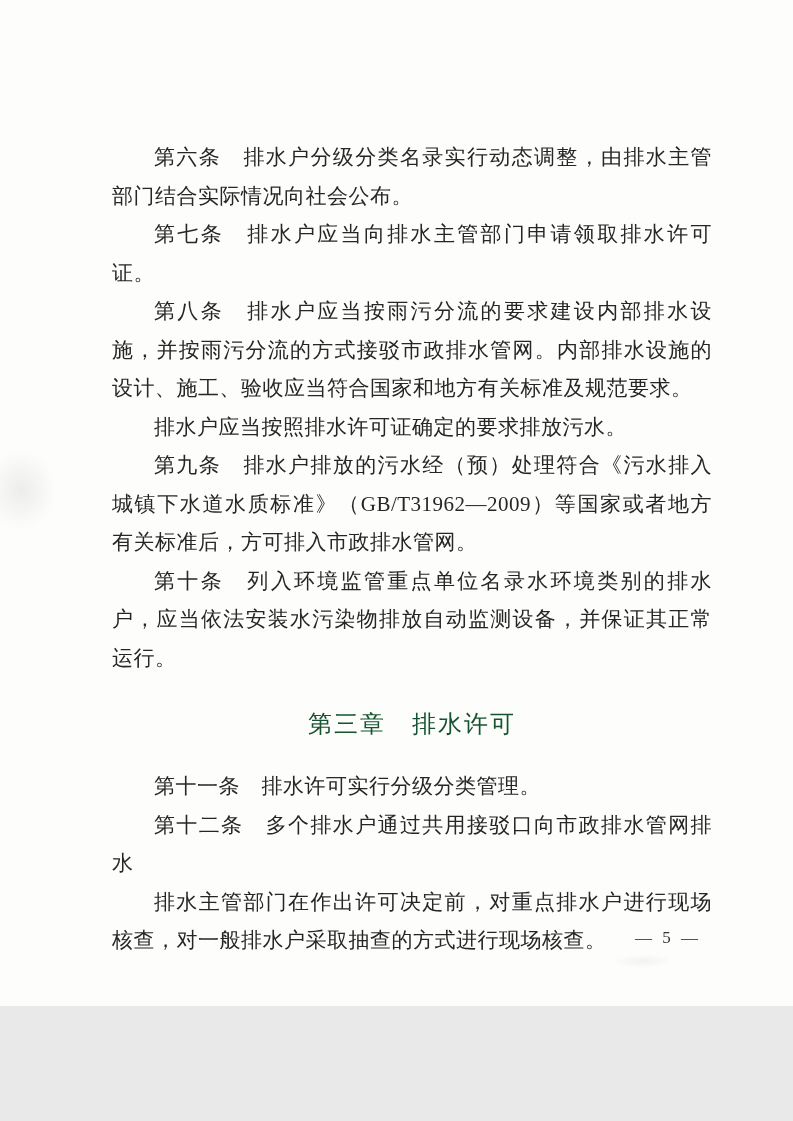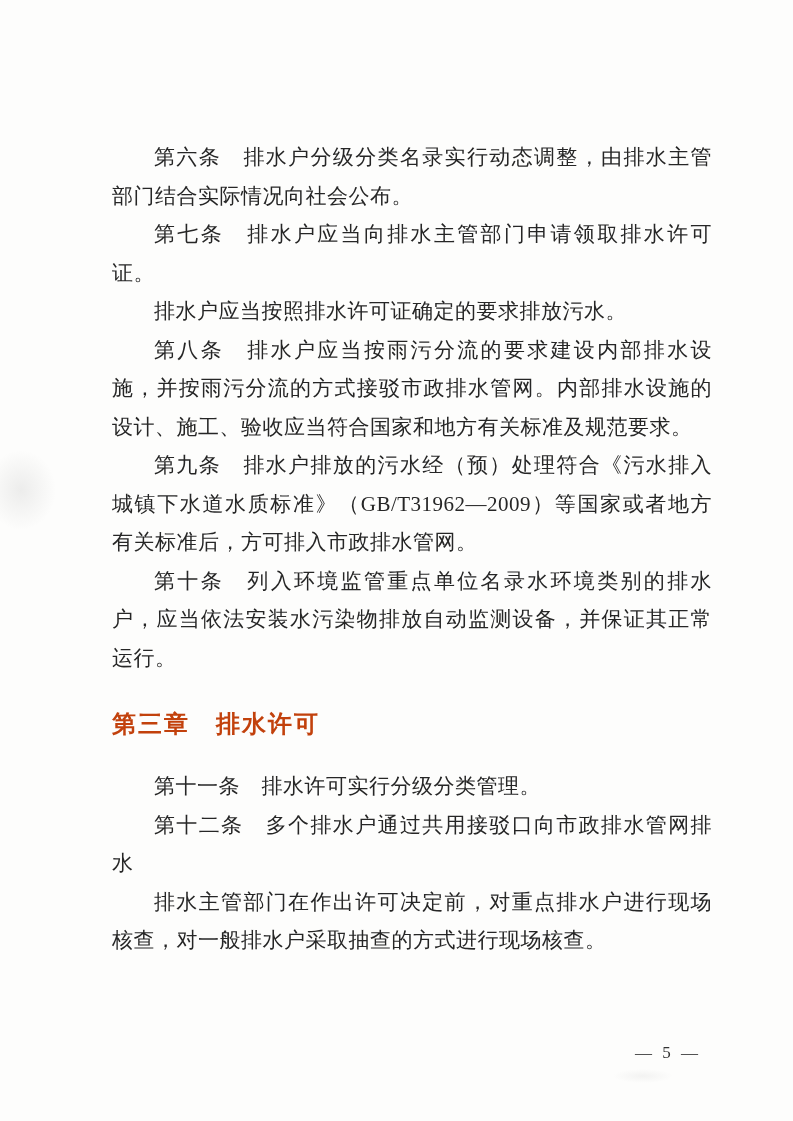--- a/index.html
+++ b/index.html
@@ -3,21 +3,21 @@
 <meta charset="utf-8">
 <style>
   html, body {
     margin: 0;
     padding: 0;
     background: #e9e9e9;
   }
   .page {
     position: relative;
     width: 793px;
-    height: 1121px;
+    height: 1006px;
     margin: 0 auto;
     background: #fdfdfc;
     overflow: hidden;
     font-family: "Liberation Serif", "DejaVu Serif", serif;
     color: #222;
     box-shadow: 0 0 6px rgba(0,0,0,0.25);
   }
   .content {
     position: absolute;
     left: 112px;
@@ -29,26 +29,26 @@
     font-size: 21px;
     line-height: 38.5px;
     letter-spacing: 0.5px;
     text-align: justify;
     text-indent: 2em;
     color: #262626;
   }
   .chapter {
     margin: 31px 0 27px 0;
     font-family: "Liberation Sans", "DejaVu Sans", sans-serif;
-    font-weight: bold;
+    font-weight: normal;
     font-size: 24px;
     line-height: 32px;
     letter-spacing: 2px;
-    text-align: left;
-    color: #c2410c;
+    text-align: center;
+    color: #14532d;
   }
   .page-number {
     position: absolute;
     right: 92px;
     bottom: 58px;
     font-size: 17px;
     letter-spacing: 3px;
     color: #333;
     font-family: "Liberation Serif", "DejaVu Serif", serif;
   }
@@ -72,22 +72,22 @@
   }
 </style>
 </head>
 <body>
 
 <div class="page">
   <div class="scan-smudge-left"></div>
   <div class="content">
       <p class="para">第六条　排水户分级分类名录实行动态调整，由排水主管部门结合实际情况向社会公布。</p>
       <p class="para">第七条　排水户应当向排水主管部门申请领取排水许可证。</p>
+      <p class="para">第八条　排水户应当按雨污分流的要求建设内部排水设施，并按雨污分流的方式接驳市政排水管网。内部排水设施的设计、施工、验收应当符合国家和地方有关标准及规范要求。</p>
       <p class="para">排水户应当按照排水许可证确定的要求排放污水。</p>
-      <p class="para">第八条　排水户应当按雨污分流的要求建设内部排水设施，并按雨污分流的方式接驳市政排水管网。内部排水设施的设计、施工、验收应当符合国家和地方有关标准及规范要求。</p>
       <p class="para">第九条　排水户排放的污水经（预）处理符合《污水排入城镇下水道水质标准》（GB/T31962—2009）等国家或者地方有关标准后，方可排入市政排水管网。</p>
       <p class="para">第十条　列入环境监管重点单位名录水环境类别的排水户，应当依法安装水污染物排放自动监测设备，并保证其正常运行。</p>
       <h2 class="chapter">第三章　排水许可</h2>
       <p class="para">第十一条　排水许可实行分级分类管理。</p>
       <p class="para">第十二条　多个排水户通过共用接驳口向市政排水管网排水</p>
       <p class="para">排水主管部门在作出许可决定前，对重点排水户进行现场核查，对一般排水户采取抽查的方式进行现场核查。</p>
     </div>
   <div class="page-number">— 5 —</div>
   <div class="scan-smudge-footer"></div>
 </div>

